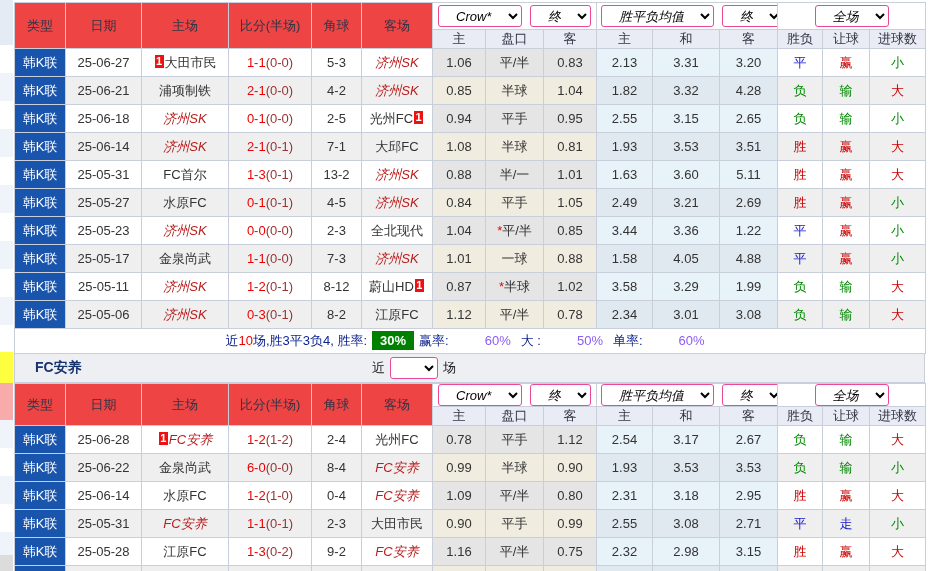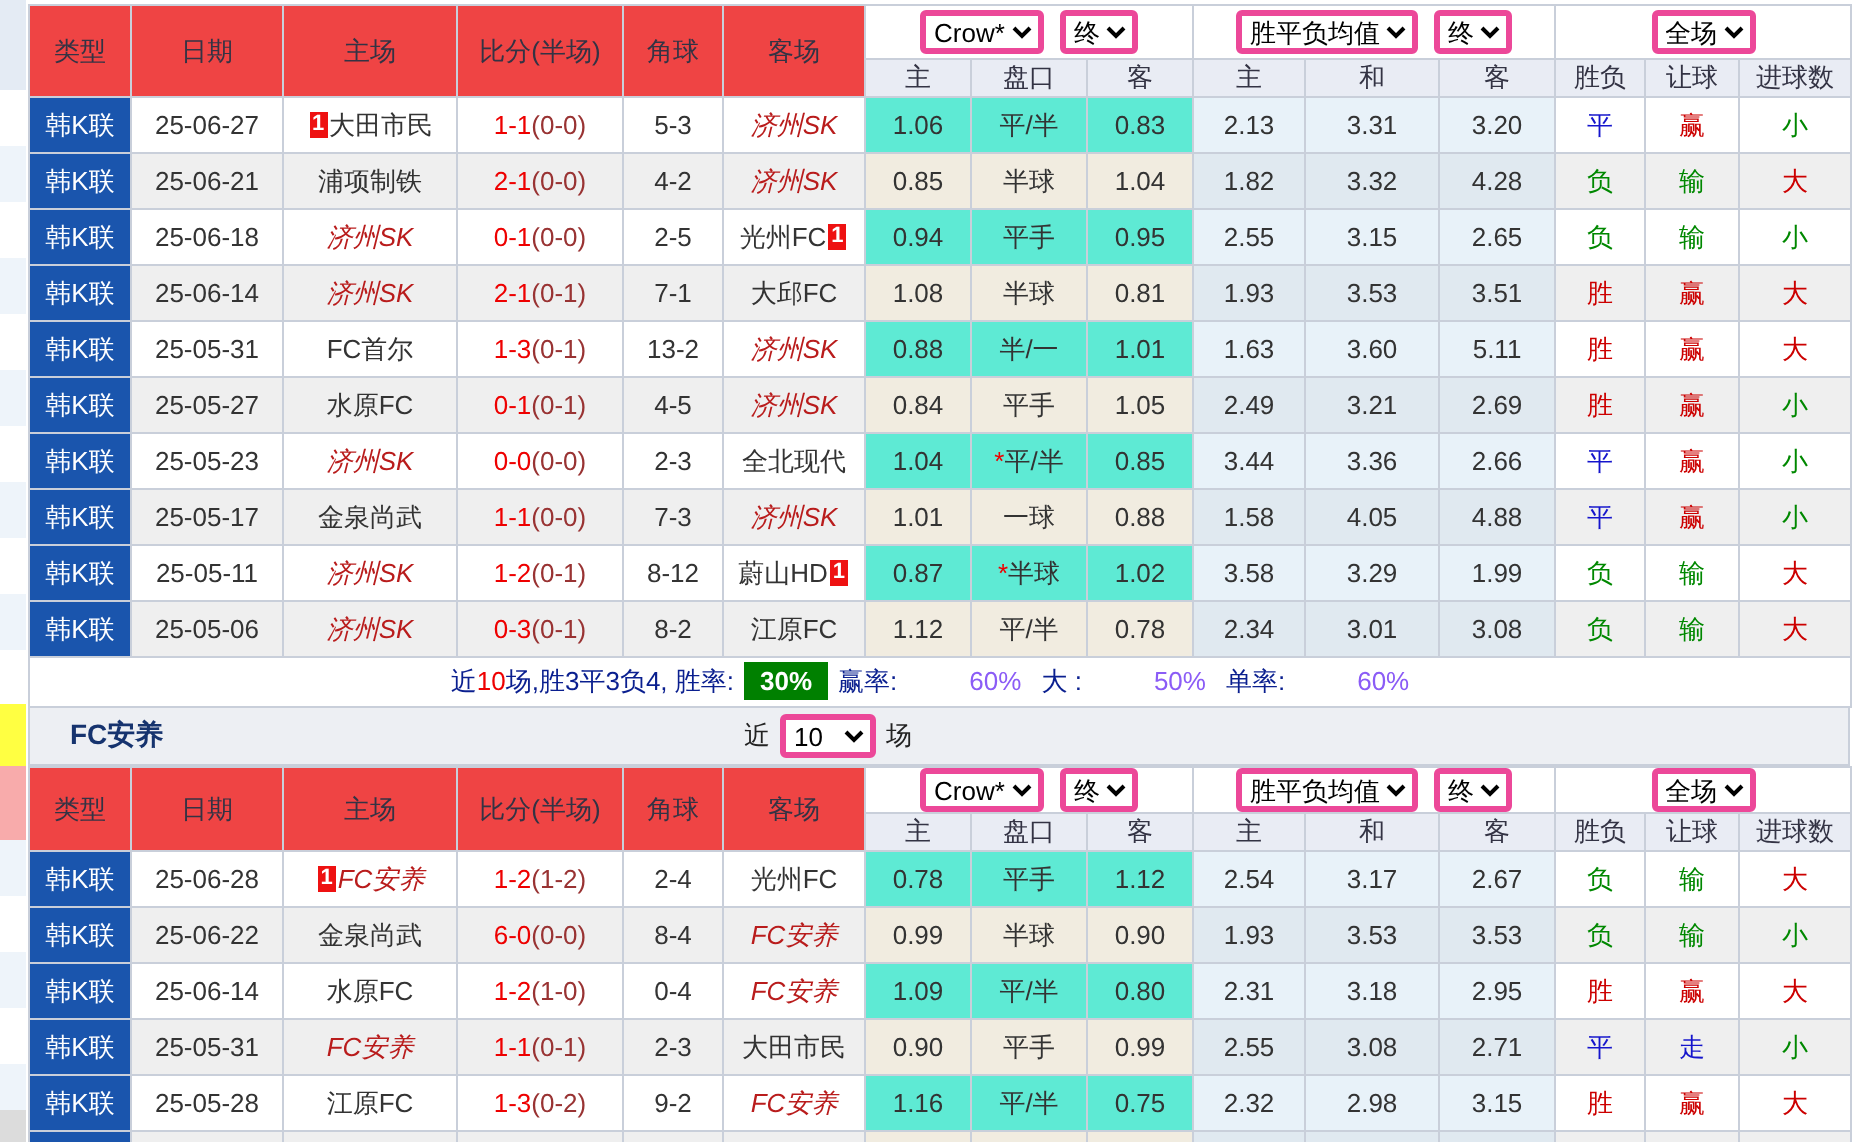--- a/index.html
+++ b/index.html
@@ -25,35 +25,35 @@
   }
   .hrow1 th{height:26px;background:#fff;}
   .hrow1 th.merged{height:45px;background:#ef4444;color:#334;}
   .t2 .hrow1 th{height:22px;}
   .hrow2 th{height:17px;background:#e9ecf4;color:#334;}
   tbody td{height:27px;}
   .row-even td{background:#efefef;}
   .row-odd td{background:#ffffff;}
   td.league{background:#1a55ad;color:#fff;}
   .row-even td.league,.row-odd td.league{background:#1a55ad;}
-  .row-odd td.c-odds{background:#5eead4;}
+  .row-odd td.c-odds{background:#e5e5e5;}
   .row-even td.c-odds{background:#f1ece0;}
   .row-odd td.c-mean{background:#e8f2f9;}
   .row-even td.c-mean{background:#e0e9f0;}
   .focus{color:#b91c1c;font-style:italic;}
   .rc{display:inline-block;background:#ee1111;color:#fff;width:9px;height:13px;
       font-size:11px;font-weight:bold;line-height:13px;position:relative;top:-2px;margin:0 1px;}
   .score-main{color:#ee0000;text-align:right;}
   .score-half{color:#993333;}
   .star{color:#ee0000;}
   .res-r{color:#cc0000;}
   .res-b{color:#1414cc;}
   .res-g{color:#008800;}
-  select{font-family:inherit;font-size:13px;height:22px;border:3px solid #ec4899;
-         border-radius:3px;background:#fff;margin:0 4px;padding:0 0;}
+  select{font-family:inherit;font-size:13px;height:22px;border:1px solid #ec4899;
+         border-radius:3px;background:#fff;margin:0 4px;padding:0 13px;font-style:italic;}
   .sum-td{height:24px;background:#fff;}
   .sum-navy{color:#0a1f8f;}
   .sum-red{color:#ee0000;}
   .sum-blue{color:#8b5cf6;margin-left:36px;}
   .badge{background:#008000;color:#fff;font-weight:bold;padding:2px 8px;margin:0 5px;}
   .stat{margin-right:10px;}
   .band{position:relative;height:28px;background:#edeff3;border:1px solid #c9cfda;
         border-top:none;display:flex;align-items:center;}
   .band-title{margin-left:20px;color:#16336e;font-weight:bold;font-size:14px;}
   .band-controls{position:absolute;left:357px;display:flex;align-items:center;font-size:13px;color:#222;}
@@ -234,21 +234,21 @@
           <td>25-05-23</td>
           <td><span class="focus">济州SK</span></td>
           <td><span class="score-main">0-0</span><span class="score-half">(0-0)</span></td>
           <td>2-3</td>
           <td><span class="">全北现代</span></td>
           <td class="c-odds">1.04</td>
           <td class="c-odds"><span class="star">*</span>平/半</td>
           <td class="c-odds">0.85</td>
           <td class="c-mean">3.44</td>
           <td class="c-mean">3.36</td>
-          <td class="c-mean">2.66</td>
+          <td class="c-mean">1.22</td>
           <td><span class="res-b">平</span></td>
           <td><span class="res-r">赢</span></td>
           <td><span class="res-g">小</span></td>
         </tr>
         <tr class="row-even">
           <td class="league">韩K联</td>
           <td>25-05-17</td>
           <td><span class="">金泉尚武</span></td>
           <td><span class="score-main">1-1</span><span class="score-half">(0-0)</span></td>
           <td>7-3</td>

